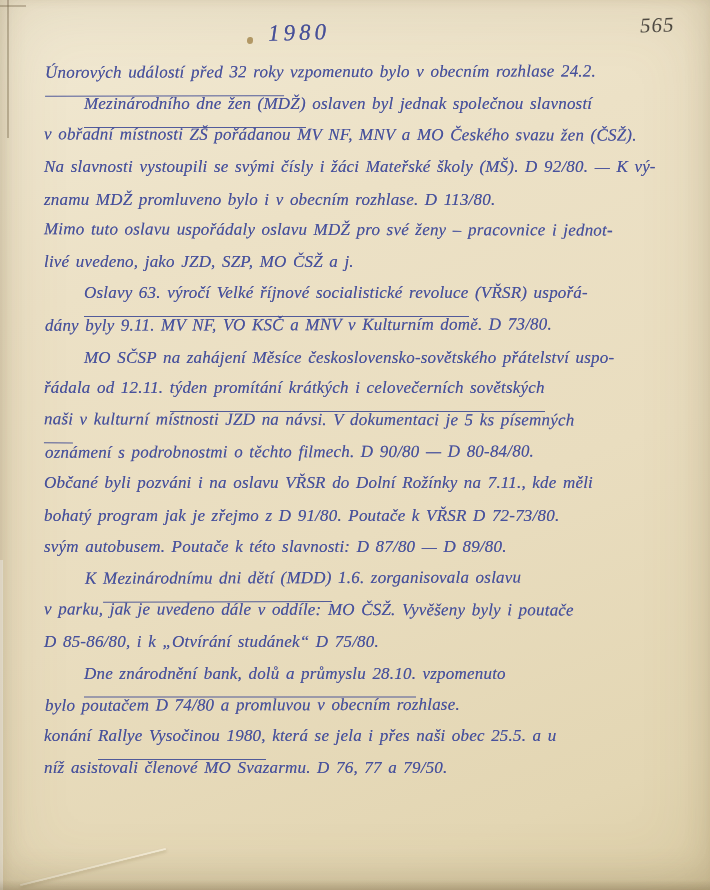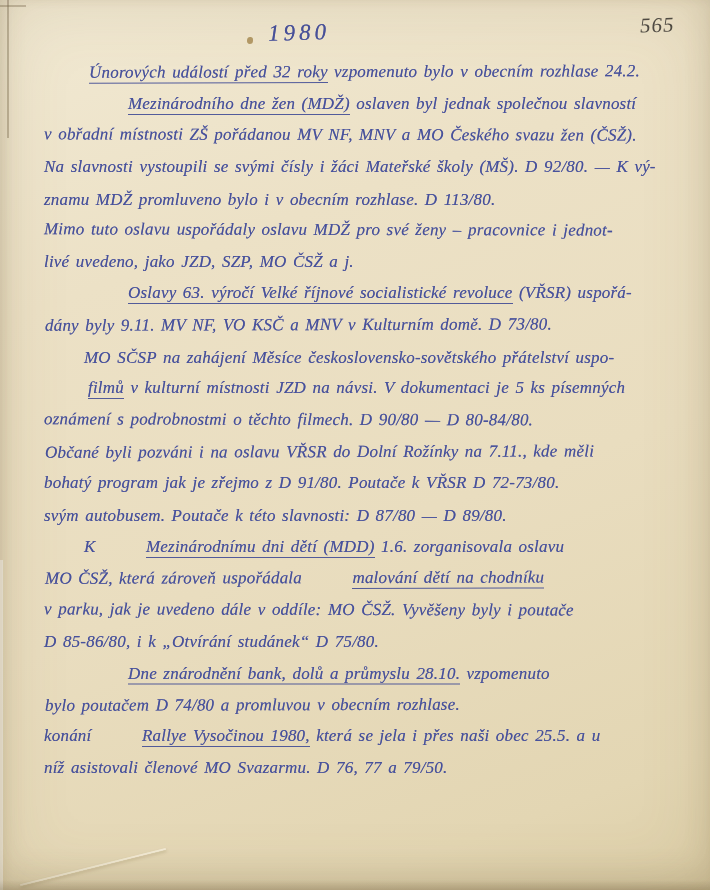--- a/index.html
+++ b/index.html
@@ -48,21 +48,21 @@
   }
   .ms-line {
     height:31.65px; line-height:31.65px;
     font-size:17px; letter-spacing:0.2px; word-spacing:2px;
     white-space:nowrap;
   }
   .ms-line.indent { padding-left:40px; }
   .ms-line:nth-child(3n)   { transform:rotate(0.12deg); }
   .ms-line:nth-child(4n+1) { transform:rotate(-0.15deg) translateX(1px); }
   .ms-line:nth-child(5n)   { transform:translateY(0.5px); }
-  .u { border-bottom:1.5px solid rgba(60,72,148,0.88); padding-bottom:1px;margin-left:44px; }
+  .u { border-bottom:1.5px solid rgba(60,72,148,0.88); padding-bottom:14px; }
 </style>
 </head>
 <body>
 
 <div class="paper">
   <div class="edge-top-left-v"></div>
   <div class="edge-top-left-h"></div>
   <div class="edge-left-sliver"></div>
 
   <div class="ink-stain"></div>
@@ -73,27 +73,27 @@
       <div class="ms-line"><span class="u">Únorových událostí před 32 roky</span><span class=""> vzpomenuto bylo v obecním rozhlase 24.2.</span></div>
       <div class="ms-line indent"><span class="u">Mezinárodního dne žen (MDŽ)</span><span class=""> oslaven byl jednak společnou slavností</span></div>
       <div class="ms-line"><span class="">v obřadní místnosti ZŠ pořádanou MV NF, MNV a MO Českého svazu žen (ČSŽ).</span></div>
       <div class="ms-line"><span class="">Na slavnosti vystoupili se svými čísly i žáci Mateřské školy (MŠ). D 92/80. — K vý-</span></div>
       <div class="ms-line"><span class="">znamu MDŽ promluveno bylo i v obecním rozhlase. D 113/80.</span></div>
       <div class="ms-line"><span class="">Mimo tuto oslavu uspořádaly oslavu MDŽ pro své ženy – pracovnice i jednot-</span></div>
       <div class="ms-line"><span class="">livé uvedeno, jako JZD, SZP, MO ČSŽ a j.</span></div>
       <div class="ms-line indent"><span class="u">Oslavy 63. výročí Velké říjnové socialistické revoluce</span><span class=""> (VŘSR) uspořá-</span></div>
       <div class="ms-line"><span class="">dány byly 9.11. MV NF, VO KSČ a MNV v Kulturním domě. D 73/80.</span></div>
       <div class="ms-line indent"><span class="">MO SČSP na zahájení Měsíce československo-sovětského přátelství uspo-</span></div>
-      <div class="ms-line"><span class="u">filmů</span><span class=""> v kulturní místnosti JZD na návsi. V dokumentaci je 5 ks písemných</span></div>
+      <div class="ms-line"><span class="">řádala od 12.11. </span><span class="u">týden promítání krátkých i celovečerních sovětských</span></div>
+      <div class="ms-line"><span class="u">naši</span><span class=""> v kulturní místnosti JZD na návsi. V dokumentaci je 5 ks písemných</span></div>
       <div class="ms-line"><span class="">oznámení s podrobnostmi o těchto filmech. D 90/80 — D 80-84/80.</span></div>
       <div class="ms-line"><span class="">Občané byli pozváni i na oslavu VŘSR do Dolní Rožínky na 7.11., kde měli</span></div>
       <div class="ms-line"><span class="">bohatý program jak je zřejmo z D 91/80. Poutače k VŘSR D 72-73/80.</span></div>
       <div class="ms-line"><span class="">svým autobusem. Poutače k této slavnosti: D 87/80 — D 89/80.</span></div>
       <div class="ms-line indent"><span class="">K </span><span class="u">Mezinárodnímu dni dětí (MDD)</span><span class=""> 1.6. zorganisovala oslavu</span></div>
-      <div class="ms-line"><span class="">MO ČSŽ, která zároveň uspořádala </span><span class="u">malování dětí na chodníku</span></div>
       <div class="ms-line"><span class="">v parku, jak je uvedeno dále v oddíle: MO ČSŽ. Vyvěšeny byly i poutače</span></div>
       <div class="ms-line"><span class="">D 85-86/80, i k „Otvírání studánek“ D 75/80.</span></div>
       <div class="ms-line indent"><span class="u">Dne znárodnění bank, dolů a průmyslu 28.10.</span><span class=""> vzpomenuto</span></div>
       <div class="ms-line"><span class="">bylo poutačem D 74/80 a promluvou v obecním rozhlase.</span></div>
       <div class="ms-line"><span class="">konání </span><span class="u">Rallye Vysočinou 1980,</span><span class=""> která se jela i přes naši obec 25.5. a u</span></div>
       <div class="ms-line"><span class="">níž asistovali členové MO Svazarmu. D 76, 77 a 79/50.</span></div>
     </div>
 
   <div class="crease-bottom"></div>
   <div class="bottom-shade"></div>

